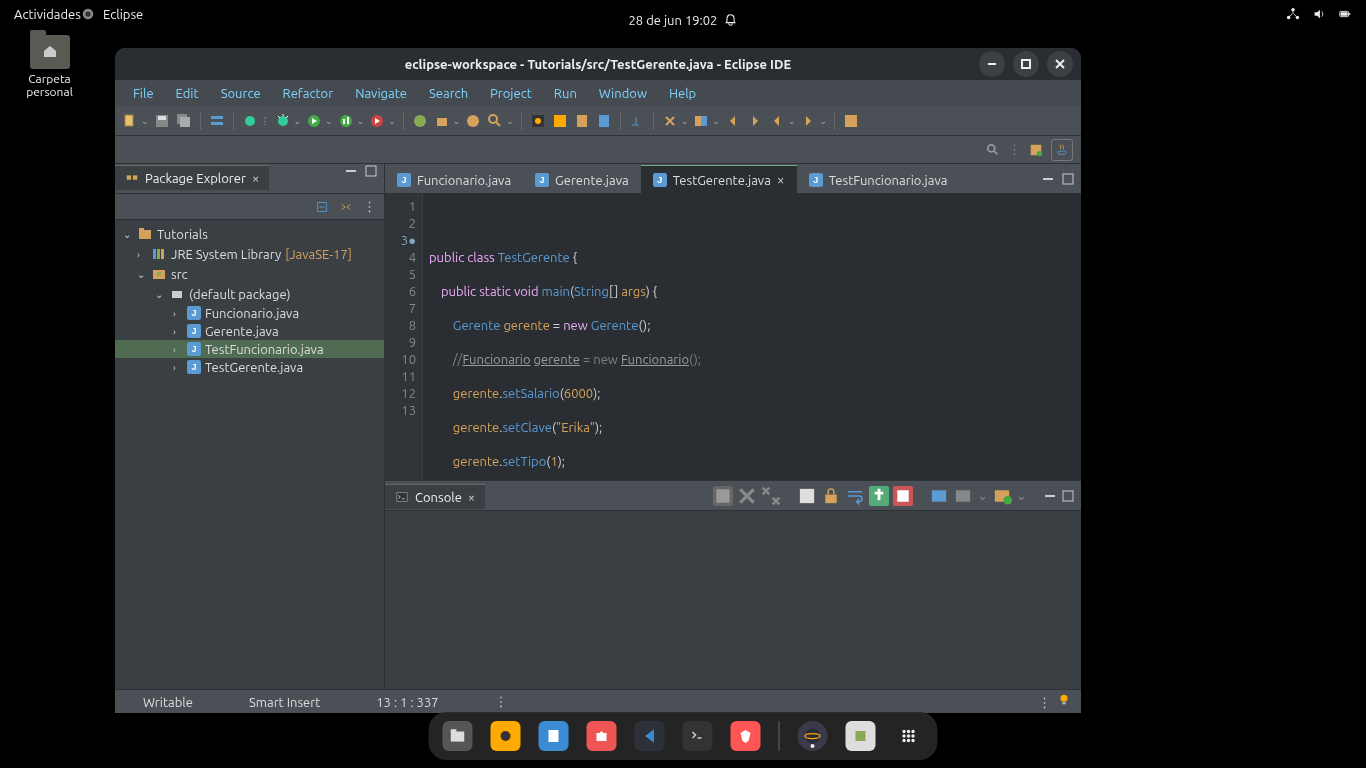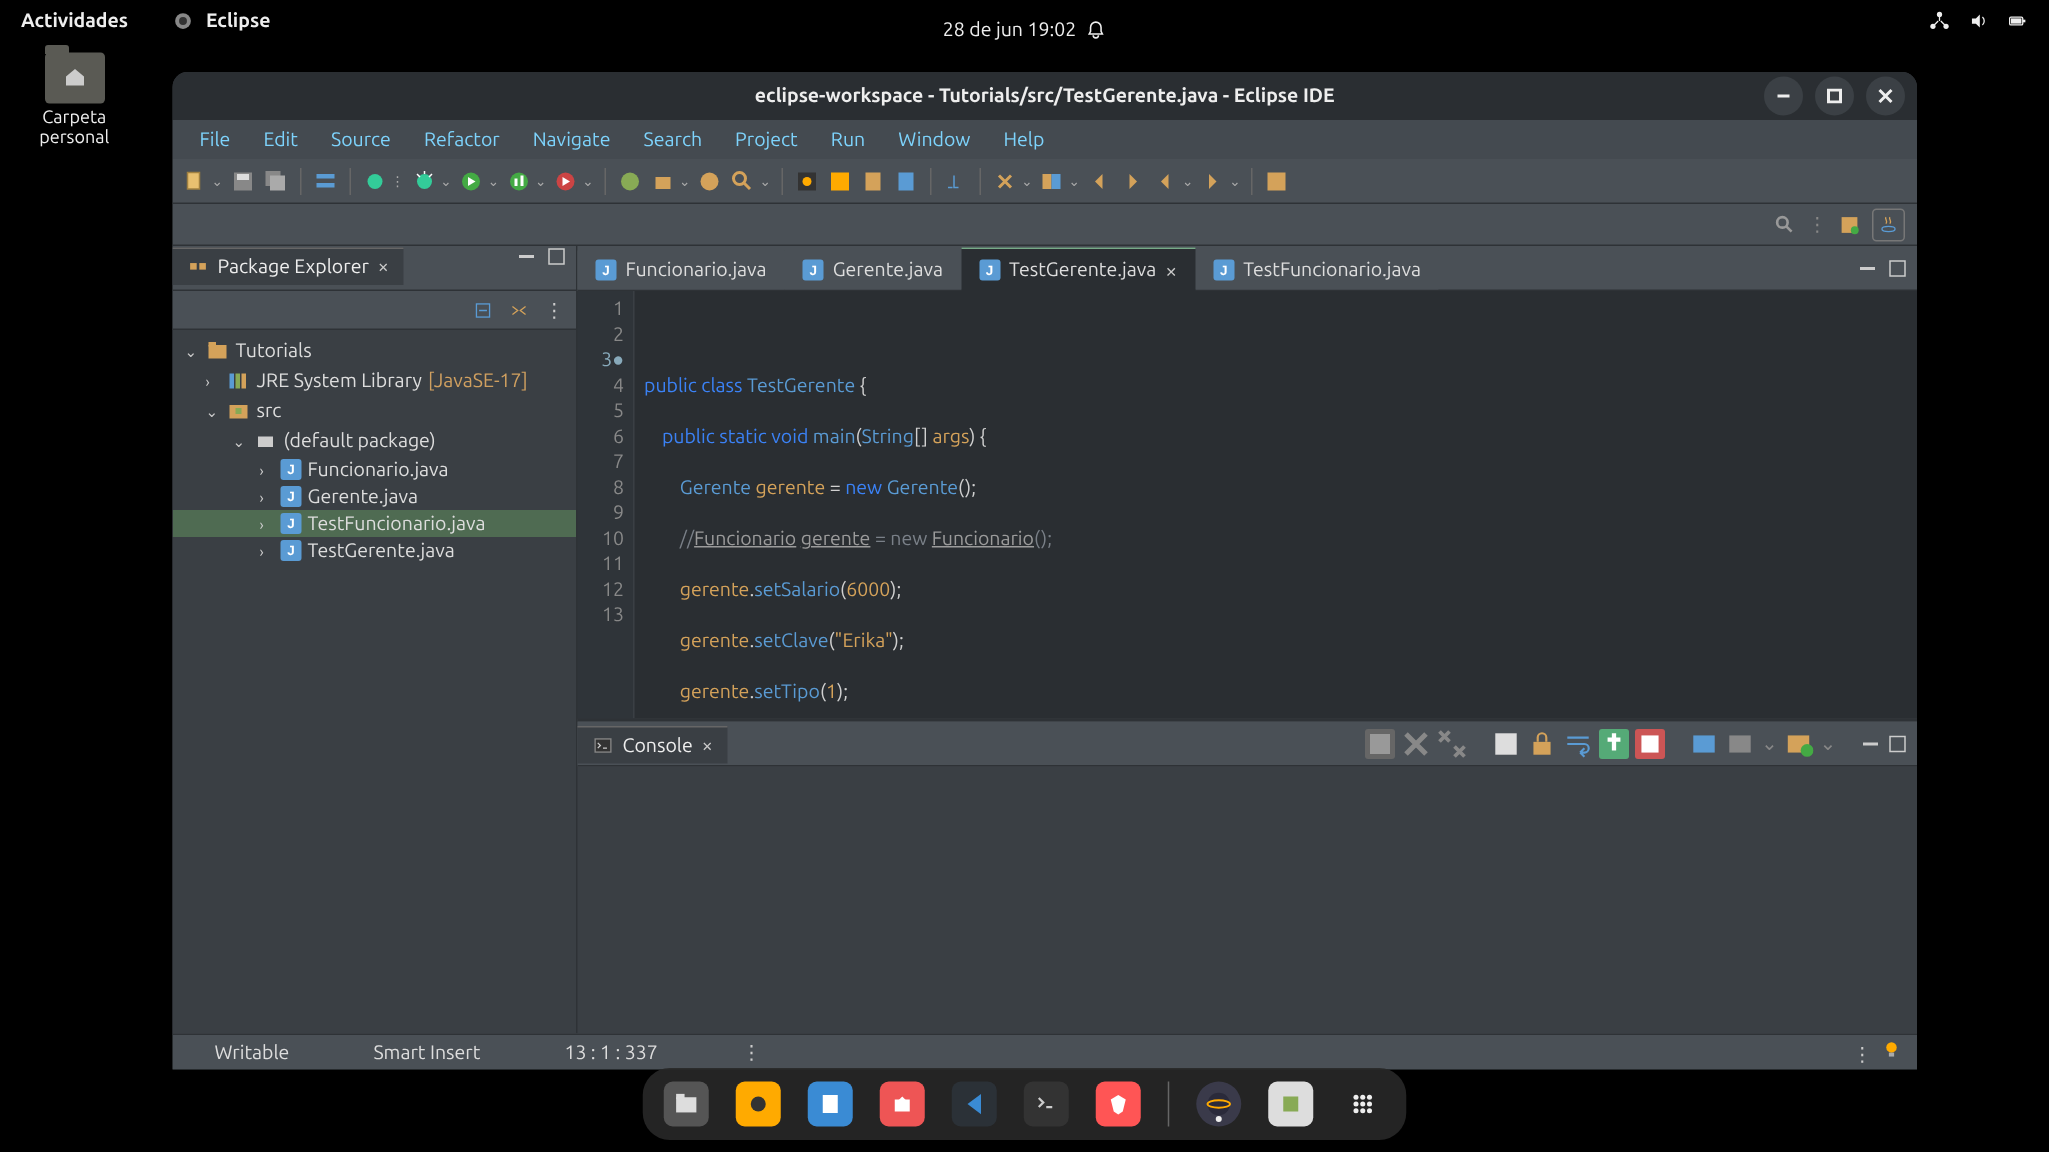--- a/index.html
+++ b/index.html
@@ -1,33 +1,33 @@
 <!DOCTYPE html>
 <html><head>
 <meta charset="utf-8">
 <style>
 * { margin: 0; padding: 0; box-sizing: border-box; font-family: "Ubuntu", "Cantarell", sans-serif; }
 body { background: #000; width: 1366px; height: 768px; overflow: hidden; color: #ddd; font-size: 13px; }
 
 
 .topbar { height: 27px; background: #000; display: flex; align-items: center; color: #eee; font-size: 13px; }
-.topbar .left { display: flex; align-items: center; gap: 30px; padding-left: 14px; font-weight: bold; }
+.topbar .left { display: flex; align-items: center; padding-left: 14px; }
 .topbar .center { position: absolute; left: 50%; transform: translateX(-50%); display:flex; align-items:flex-end; gap:6px;margin-top:12px;}
 .topbar .right { margin-left: auto; padding-right: 14px; display:flex; gap:12px; }
 .topbar .item { display:flex; align-items:center; gap:8px; }
 .topbar svg { width:14px; height:14px; fill:#eee; }
 
 
 .desktop-icon { position:absolute; top:35px; left:12px; width:75px; text-align:center; color:#eee; font-size:12px; }
 .desktop-icon .folder { width:40px; height:34px; margin:0 auto 3px; background:#5a5a54; border-radius:3px; position:relative; }
 .desktop-icon .folder:before { content:""; position:absolute; top:-5px; left:0; width:16px; height:6px; background:#5a5a54; border-radius:2px 2px 0 0;}
 .desktop-icon .folder .home { position:absolute; top:8px; left:12px; width:16px; height:16px; }
 
 
-.eclipse-window { position:absolute; top:48px; left:115px; width:1163px; height:665px; background:#3a3f44; border-radius:10px 10px 0 0; overflow:hidden; display:flex; flex-direction:column; }
+.eclipse-window { position:absolute; top:48px; left:115px; width:966px; height:665px; background:#3a3f44; border-radius:10px 10px 0 0; overflow:hidden; display:flex; flex-direction:column; }
 .titlebar { height:32px; background:#2a2e32; display:flex; align-items:center; justify-content:center; position:relative; color:#eee; font-size:13px; font-weight:bold;}
 .titlebar .controls { position:absolute; right:8px; display:flex; gap:8px; }
 .titlebar .ctrl { width:26px; height:26px; border-radius:50%; background:#3b4045; display:flex; align-items:center; justify-content:center; cursor:pointer;}
 .titlebar .ctrl svg { width:10px; height:10px; stroke:#eee; stroke-width:2; fill:none;}
 .titlebar .ctrl:last-child { background:#3b4045; }
 
 .menubar { height:26px; background:#444a50; display:flex; align-items:center; padding:0 8px; gap:2px; font-size:13px; color:#7dd3fc; }
 .menubar span { padding:3px 10px; cursor:pointer; }
 
 .toolbar { height:30px; background:#4a5056; display:flex; align-items:center; padding:0 6px; gap:4px; border-bottom:1px solid #2e3236;}
@@ -63,21 +63,21 @@
 .etab { padding:6px 12px; display:flex; align-items:center; gap:6px; font-size:13px; color:#ddd; cursor:pointer; background:#4a5056;}
 .etab.active { background:#2a2e32; border-top:1px solid #7a8; position:relative; top:1px;}
 .etab .close { color:#ccc; font-size:14px;}
 .etab-actions { margin-left:auto; display:flex; gap:6px; padding-right:6px; align-self:center;}
 .code-editor { flex:1; background:#2a2e32; display:flex; font-family:"DejaVu Sans Mono", monospace; font-size:13px; line-height:17px; min-height:0; overflow:hidden;}
 .gutter { width:38px; background:#2f3439; color:#888; text-align:right; padding:4px 6px 4px 0; user-select:none; border-right:1px solid #3a3f44;}
 .gutter .ln { height:17px; }
 .gutter .marker { color:#8ab; }
 .code { flex:1; padding:4px 0 4px 6px; white-space:pre; color:#d0d0d0; overflow:auto;}
 .code .line { height:17px;}
-.kw { color:#3b82f6; }
+.kw { color:#f0abfc; }
 .cls { color:#5a9bd4; }
 .mth { color:#5a9bd4; }
 .str { color:#d4a25a; }
 .num { color:#d4a25a; }
 .cmt { color:#7a8088; }
 .var { color:#d4a25a; }
 .ann { color:#9b9b9b; text-decoration:underline;}
 
 
 .console-area { height:210px; display:flex; flex-direction:column; border-top:2px solid #2e3236;}

